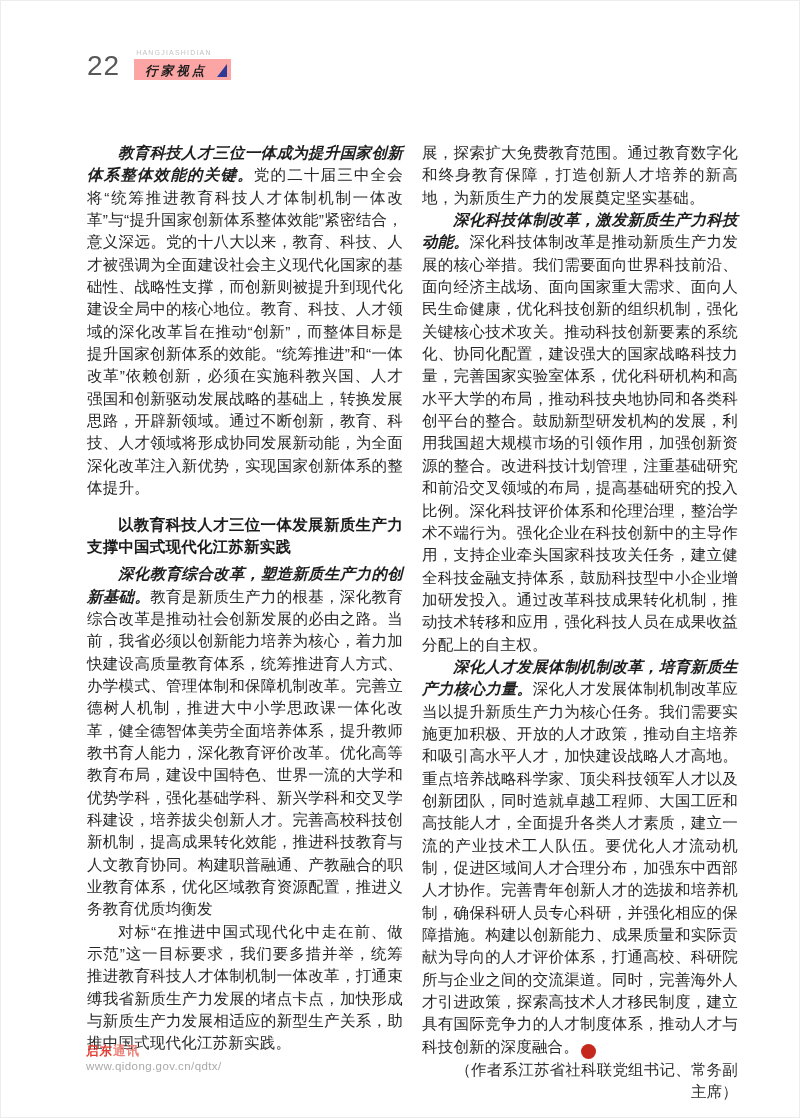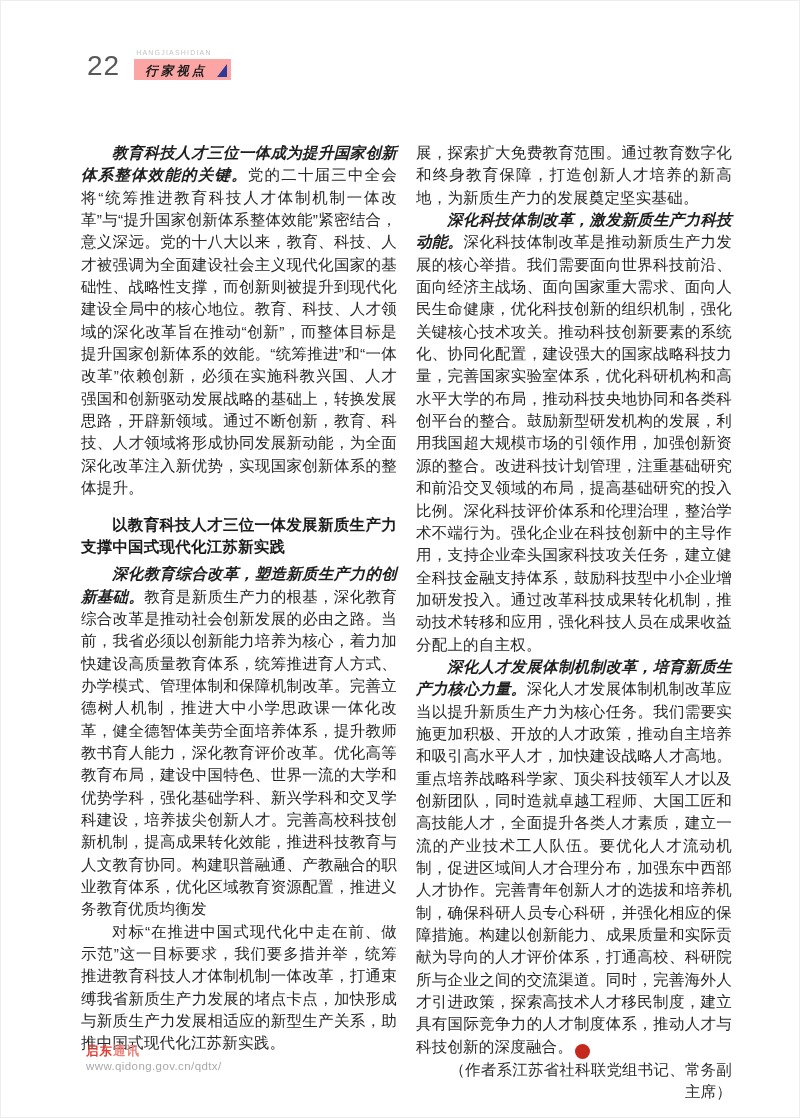--- a/index.html
+++ b/index.html
@@ -54,21 +54,21 @@
     right: 4px;
     bottom: 3px;
     width: 0; height: 0;
     border-left: 10px solid transparent;
     border-bottom: 13px solid #2e3b96;
   }
 
   
   .columns {
     position: absolute;
-    left: 80px;
+    left: 86px;
     top: 141px;
     width: 651px;
     display: flex;
     gap: 19px;
     font-size: 15.5px;
     line-height: 22.35px;
     color: #282828;
     text-align: justify;
     letter-spacing: 0.2px;
   }

